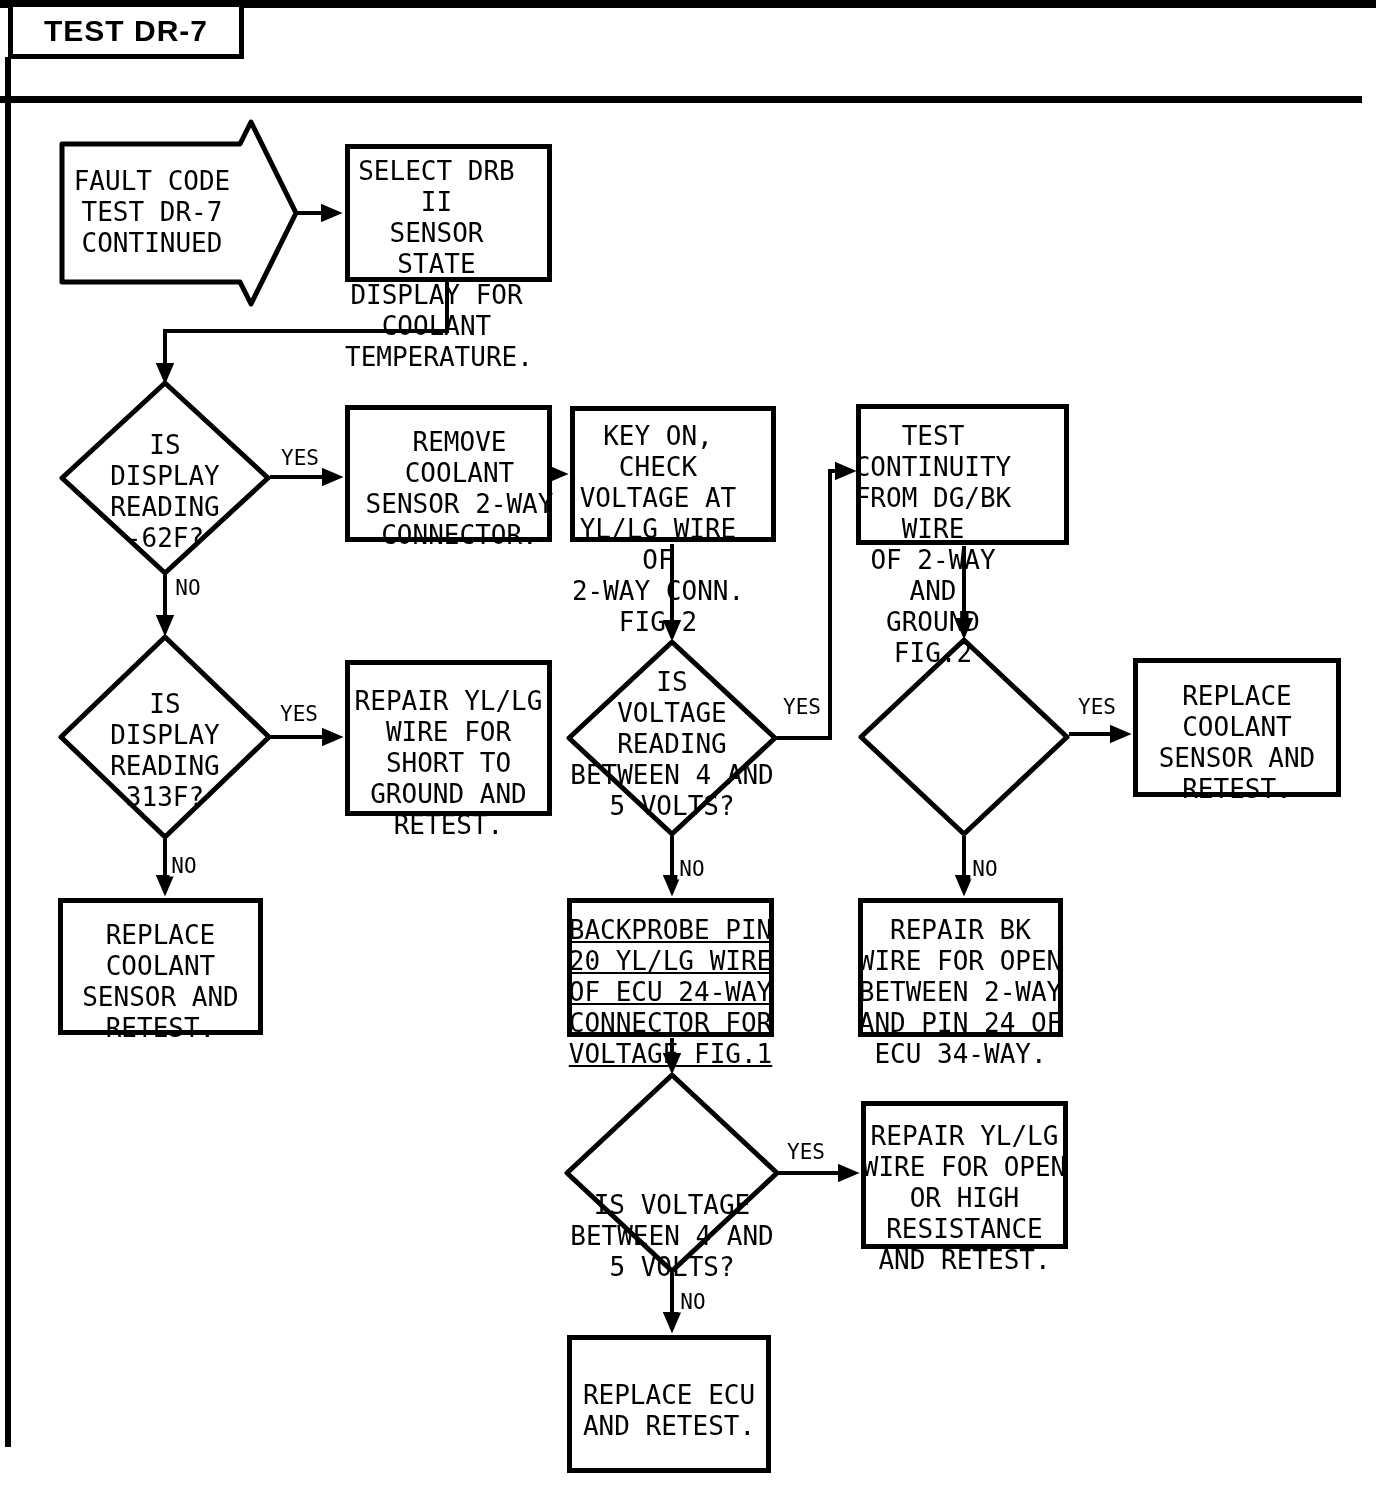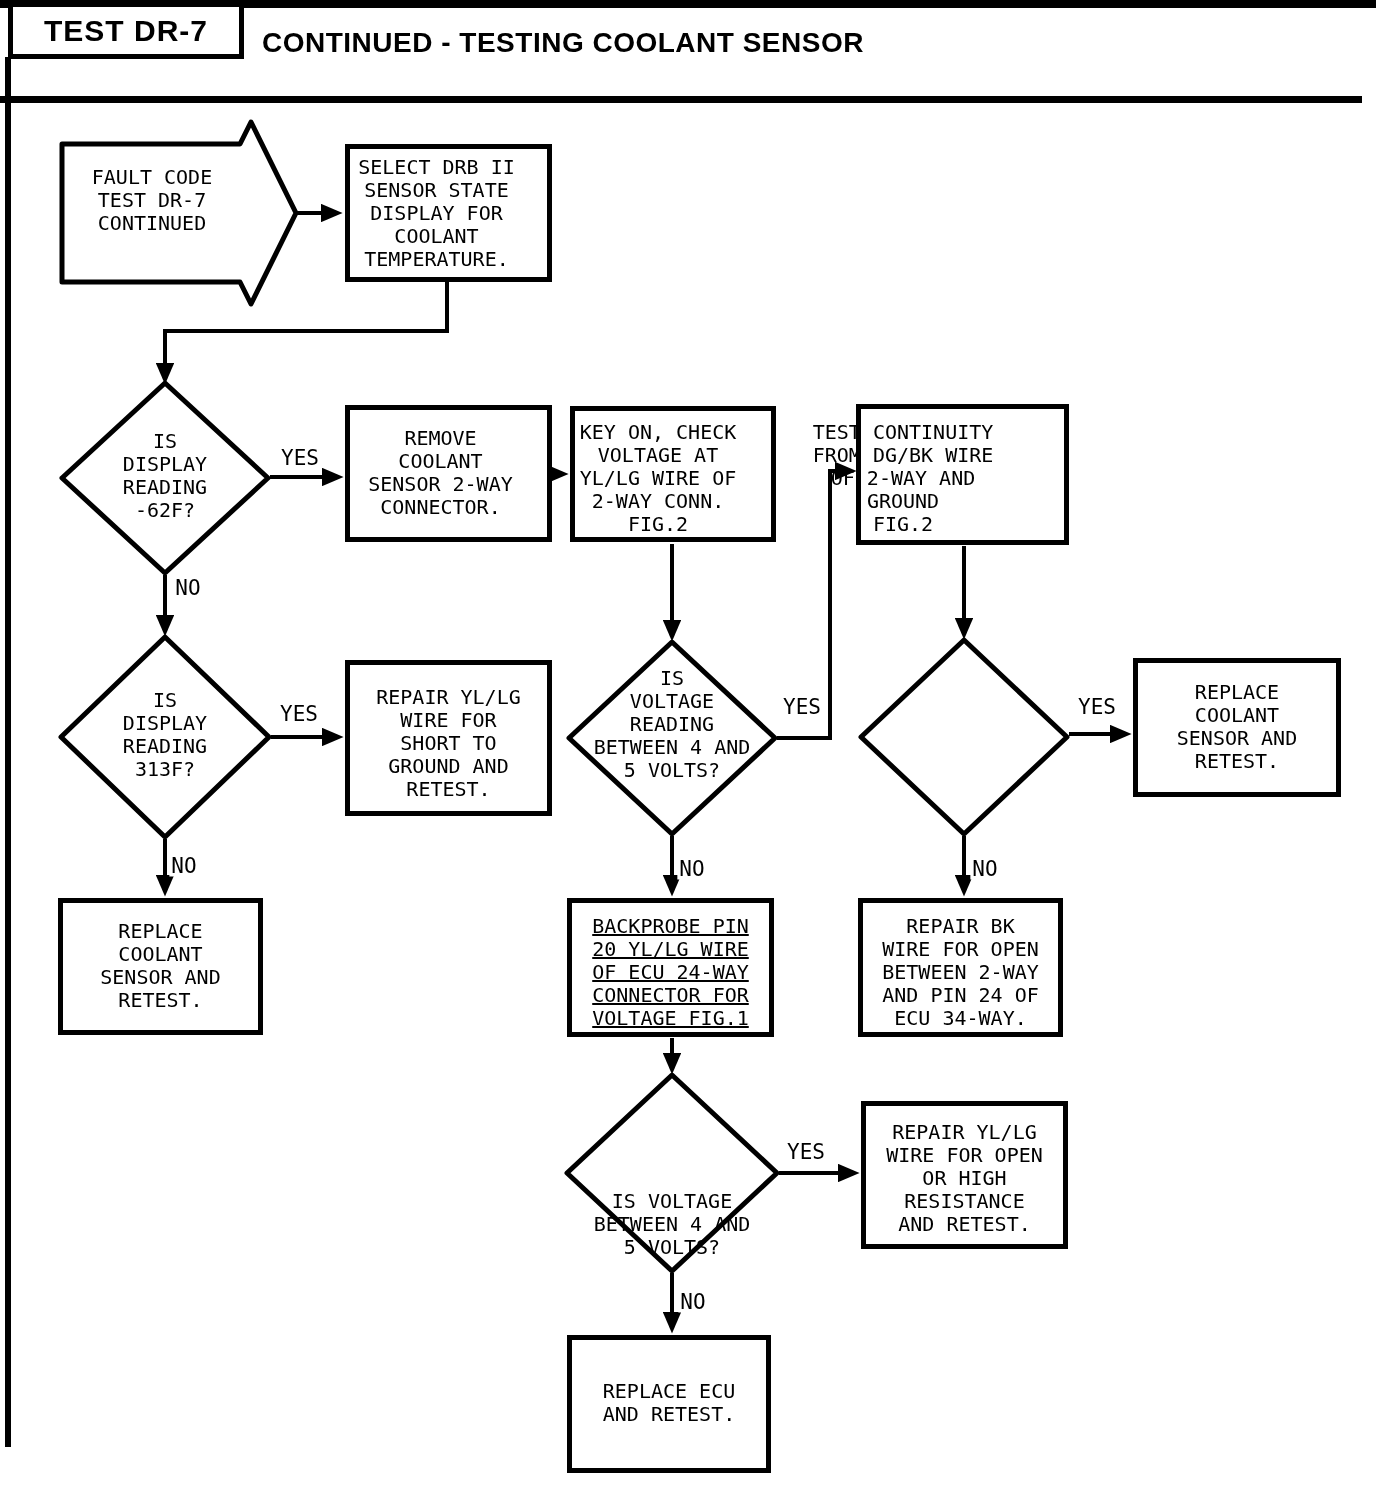--- a/index.html
+++ b/index.html
@@ -1,20 +1,20 @@
 <!DOCTYPE html>
 <html><head>
 <meta charset="utf-8">
 <style>
   html,body{margin:0;padding:0;background:#888;}
   #page{position:relative;width:1376px;height:1490px;background:#ffffff;
         font-family:"DejaVu Sans Mono",monospace;color:#000;overflow:hidden;}
   .bar{position:absolute;background:#000;}
   .box{position:absolute;border:5px solid #000;background:#fff;box-sizing:border-box;}
-  .txt{position:absolute;font-size:20px;line-height:23px;white-space:pre-line;
+  .txt{position:absolute;font-size:26px;line-height:31px;white-space:pre-line;
        text-align:center;letter-spacing:0px;}
   .elbl{position:absolute;font-size:21px;line-height:21px;transform:translate(-50%,-50%);
         background:#fff;padding:0 2px;}
   #hdr-box{position:absolute;left:8px;top:2px;width:236px;height:57px;border:5px solid #000;
            background:#fff;box-sizing:border-box;display:flex;align-items:center;justify-content:center;}
   .hfont{font-family:"Liberation Sans",sans-serif;font-weight:bold;}
   #hdr-box span{font-size:30px;letter-spacing:1px;}
   #page-title{position:absolute;left:262px;top:27px;font-size:28px;letter-spacing:0.5px;}
   svg{position:absolute;left:0;top:0;}
   .ln{stroke:#000;stroke-width:4;fill:none;}
@@ -22,21 +22,20 @@
 </style>
 </head>
 <body>
 
 <div id="page">
 
   <div class="bar" style="left:0;top:0;width:1376px;height:8px;"></div>
   <div id="hdr-box" class="hfont">
     <span>TEST DR-7</span>
   </div>
-  <div id="page-title" class="hfont">CONTINUED - TESTING COOLANT SENSOR</div>
   <div class="bar" style="left:0;top:96px;width:1362px;height:7px;"></div>
   <div class="bar" style="left:5px;top:57px;width:6px;height:1390px;"></div>
 
   <svg width="1376" height="1490" viewBox="0 0 1376 1490">
     <defs>
       <marker id="ah" markerWidth="5.6" markerHeight="4.6" refX="4" refY="2.3" orient="auto">
         <polygon points="0,0 5.4,2.3 0,4.6" fill="#000"></polygon>
       </marker>
     </defs>
 
@@ -79,30 +78,30 @@
   <div class="box" style="left:567px;top:1335px;width:204px;height:138px;"></div>
 
   <div class="txt" style="left:57px;top:166px;width:190px;">FAULT CODE
 TEST DR-7
 CONTINUED</div>
   <div class="txt" style="left:345px;top:156px;width:183px;">SELECT DRB II
 SENSOR STATE
 DISPLAY FOR
 COOLANT
 TEMPERATURE.</div>
-  <div class="txt" style="left:337px;top:427px;width:207px;text-align:center;">REMOVE
+  <div class="txt" style="left:356px;top:427px;width:207px;text-align:center;">REMOVE
 COOLANT
 SENSOR 2-WAY
 CONNECTOR.</div>
   <div class="txt" style="left:570px;top:421px;width:176px;">KEY ON, CHECK
 VOLTAGE AT
 YL/LG WIRE OF
 2-WAY CONN.
 FIG.2</div>
-  <div class="txt" style="left:810px;top:421px;width:186px;">TEST CONTINUITY
+  <div class="txt" style="left:840px;top:421px;width:186px;">TEST CONTINUITY
 FROM DG/BK WIRE
 OF 2-WAY AND
 GROUND
 FIG.2</div>
   <div class="txt" style="left:345px;top:686px;width:207px;">REPAIR YL/LG
 WIRE FOR
 SHORT TO
 GROUND AND
 RETEST.</div>
   <div class="txt" style="left:1133px;top:681px;width:208px;">REPLACE

